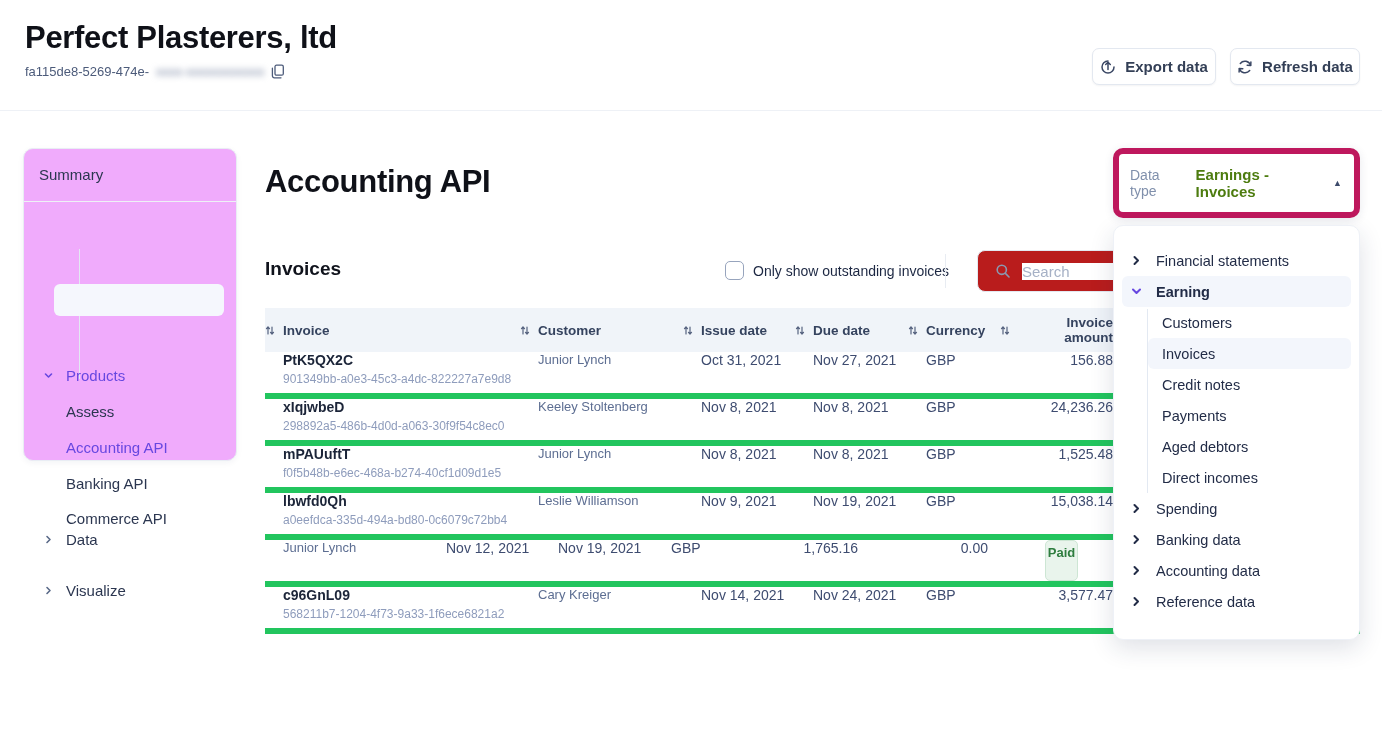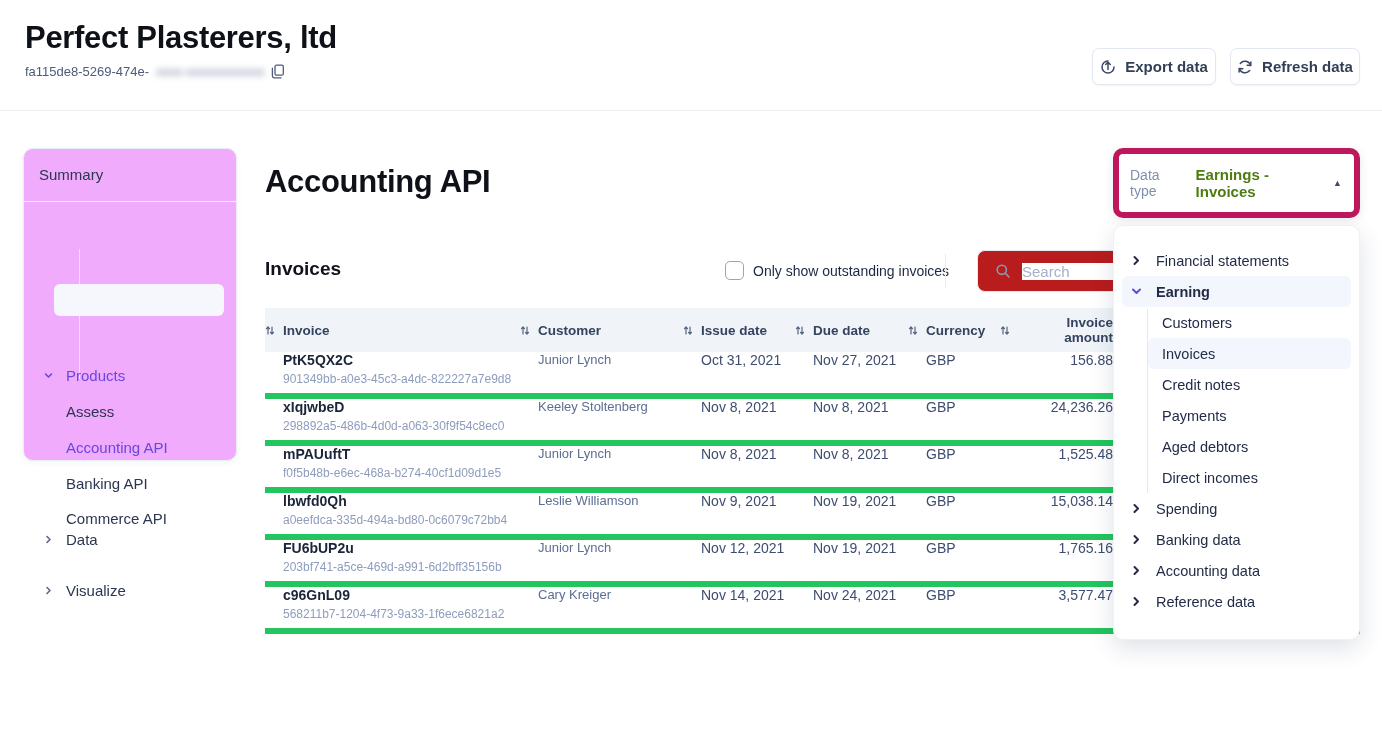--- a/index.html
+++ b/index.html
@@ -293,24 +293,20 @@
       <div class="td col-customer customer">Leslie Williamson</div>
       <div class="td col-issue">Nov 9, 2021</div>
       <div class="td col-due">Nov 19, 2021</div>
       <div class="td col-currency">GBP</div>
       <div class="td col-amount num">15,038.14</div>
       <div class="td col-amountdue num"></div>
       <div class="td col-status status-cell"></div>
     </div>
 
     <div class="tr">
-      <div class="td col-invoice">
-        <div class="inv-code">FU6bUP2u</div>
-        <div class="inv-id">203bf741-a5ce-469d-a991-6d2bff35156b</div>
-      </div>
       <div class="td col-customer customer">Junior Lynch</div>
       <div class="td col-issue">Nov 12, 2021</div>
       <div class="td col-due">Nov 19, 2021</div>
       <div class="td col-currency">GBP</div>
       <div class="td col-amount num">1,765.16</div>
       <div class="td col-amountdue num">0.00</div>
       <div class="td col-status status-cell">
           <span class="badge">Paid</span>
         </div>
     </div>

